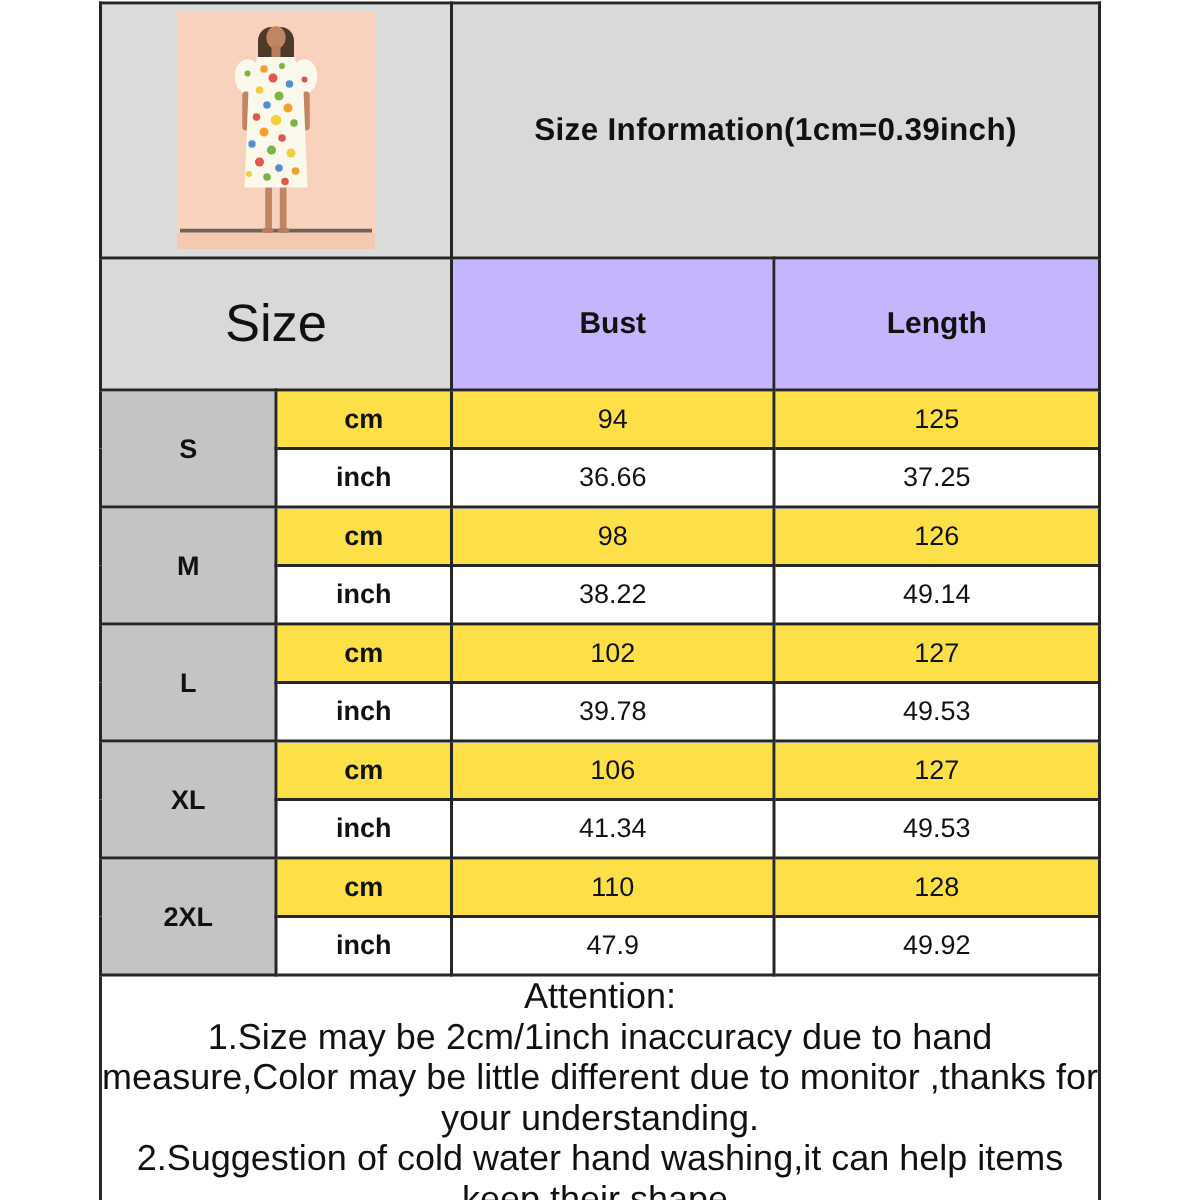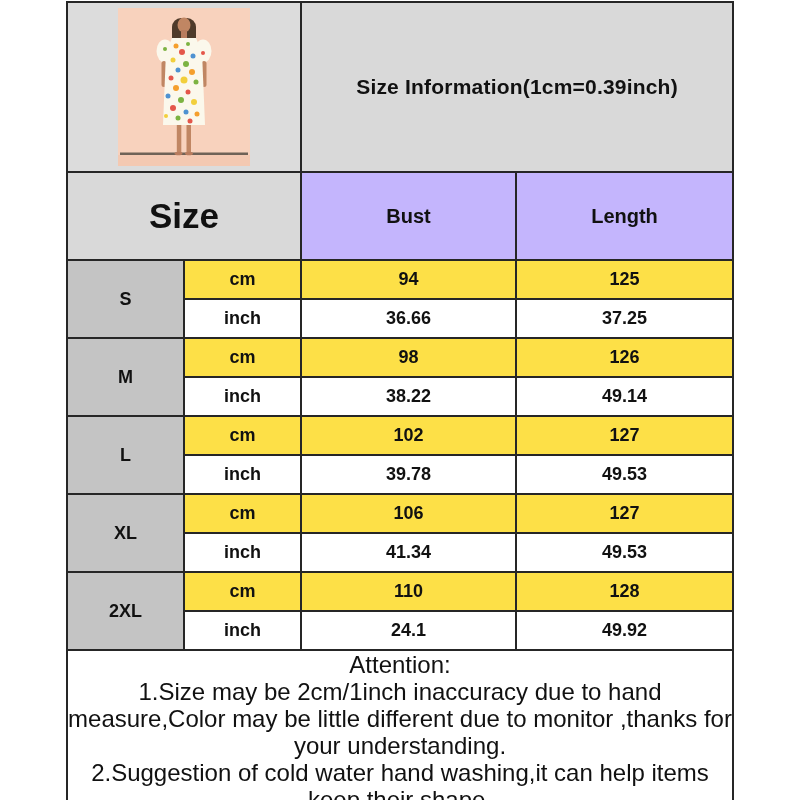--- a/index.html
+++ b/index.html
@@ -13,29 +13,29 @@
     border-collapse:collapse;table-layout:fixed;
   }
   table.size-table td{
     border:2px solid #262626;
     text-align:center;vertical-align:middle;
     padding:0;overflow:hidden;
   }
   .photo-cell{background:#dcdcdc;height:168px;}
   .photo-cell svg{display:block;margin:0 auto;}
   .title-cell{background:#d9d9d9;font-weight:bold;font-size:21px;letter-spacing:0.2px;}
-  .size-head{background:#d9d9d9;font-weight:bold;font-size:35px;height:86px;}
+  .size-head{background:#d9d9d9;font-weight:normal;font-size:35px;height:86px;}
   .col-head{background:#c4b5fd;font-weight:bold;font-size:20px;}
   .size-label{background:#c4c4c4;font-weight:bold;font-size:18px;}
   tr.cm-row{height:39px;}
   tr.inch-row{height:39px;}
   tr.cm-row td.data{background:#fde047;}
   tr.inch-row td.data{background:#ffffff;margin-left:21px;}
   td.unit{font-weight:bold;font-size:18px;}
-  td.val{font-weight:bold;font-size:18px;}
+  td.val{font-weight:normal;font-size:18px;}
   .attention-cell{
     background:#ffffff;height:133px;
     text-align:left;vertical-align:top;
     padding:3px 7px;font-size:24px;line-height:27px;font-weight:normal;
   }
   .attention-cell div{margin:0;}
 </style>
 </head>
 <body>
 
@@ -155,21 +155,21 @@
     </tr>
 
     <tr class="cm-row">
       <td class="size-label" rowspan="2">2XL</td>
       <td class="unit data">cm</td>
       <td class="val data">110</td>
       <td class="val data">128</td>
     </tr>
     <tr class="inch-row">
       <td class="unit data">inch</td>
-      <td class="val data">24.1</td>
+      <td class="val data">47.9</td>
       <td class="val data">49.92</td>
     </tr>
 
     <tr>
       <td class="attention-cell" colspan="4">
         <div>Attention:</div>
         <div>1.Size may be 2cm/1inch inaccuracy due to hand measure,Color may be little different due to monitor ,thanks for your understanding.</div>
         <div>2.Suggestion of cold water hand washing,it can help items keep their shape.</div>
       </td>
     </tr>

